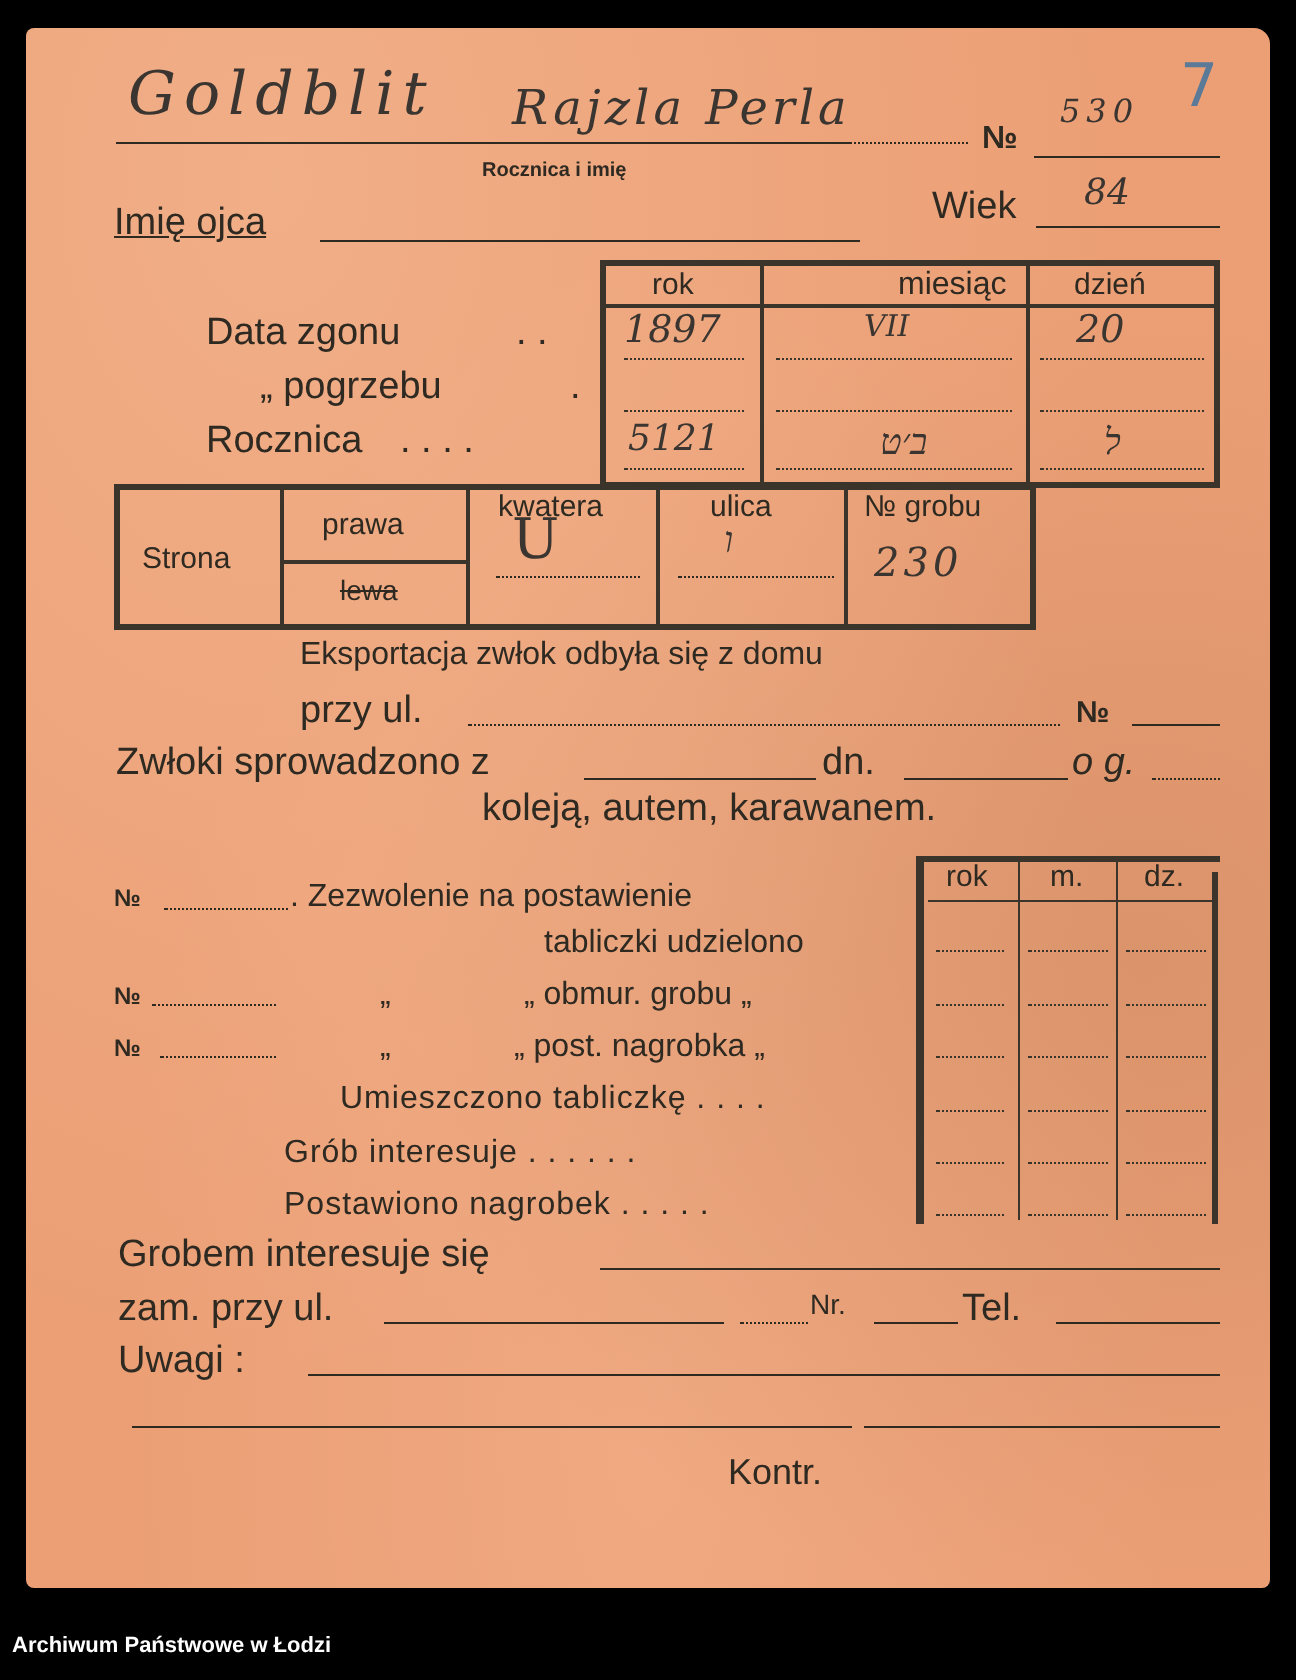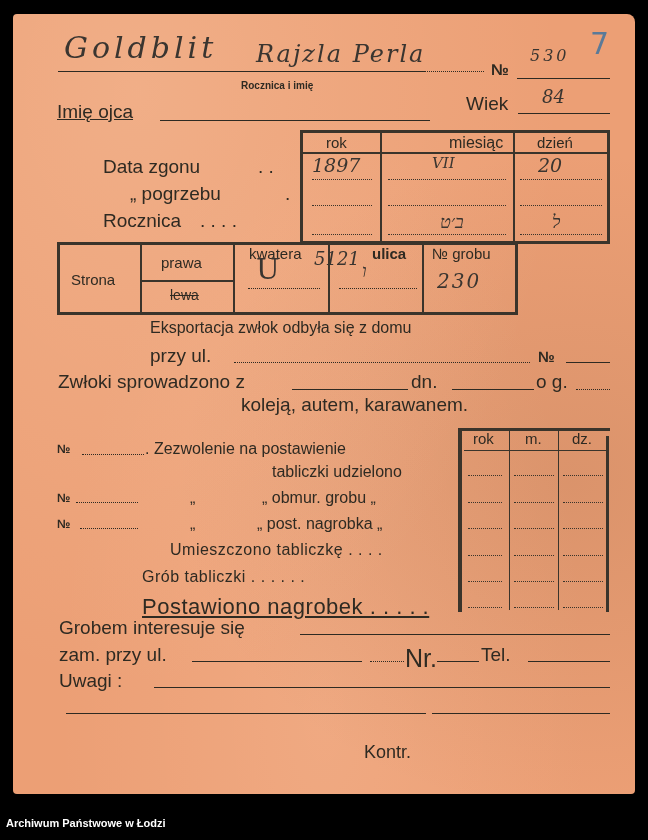--- a/index.html
+++ b/index.html
@@ -66,73 +66,73 @@
 <div class="hlt" style="left:312px;top:205px;width:60px;"></div>
 <div class="hlt" style="left:388px;top:205px;width:118px;"></div>
 <div class="hlt" style="left:520px;top:205px;width:82px;"></div>
 <div class="hlt" style="left:312px;top:234px;width:60px;"></div>
 <div class="hlt" style="left:388px;top:234px;width:118px;"></div>
 <div class="hlt" style="left:520px;top:234px;width:82px;"></div>
 
 <div class="hw" style="left:312px;top:154px;font-size:19px;">1897</div>
 <div class="hw" style="left:432px;top:154px;font-size:15px;">VII</div>
 <div class="hw" style="left:538px;top:154px;font-size:19px;">20</div>
-<div class="hw" style="left:314px;top:209px;font-size:18px;margin-top:39px;">5121</div>
+<div class="hw" style="left:314px;top:209px;font-size:18px;">5121</div>
 <div class="hw" style="left:440px;top:211px;font-size:18px;">ב׳ט</div>
 <div class="hw" style="left:552px;top:211px;font-size:18px;">ל</div>
 
 <div class="box" style="left:57px;top:242px;width:461px;height:73px;"></div>
 <div class="vl" style="left:140px;top:245px;height:67px;"></div>
 <div class="vl" style="left:233px;top:245px;height:67px;"></div>
 <div class="vl" style="left:328px;top:245px;height:67px;"></div>
 <div class="vl" style="left:422px;top:245px;height:67px;"></div>
 <div class="hl" style="left:142px;top:280px;width:91px;"></div>
 <div class="t" style="left:71px;top:271px;font-size:15px;">Strona</div>
 <div class="t" style="left:161px;top:254px;font-size:15px;">prawa</div>
 <div class="t" style="left:170px;top:287px;font-size:14px;text-decoration:line-through;">lewa</div>
 <div class="t" style="left:249px;top:245px;font-size:15px;">kwatera</div>
 <div class="hw" style="left:256px;top:253px;font-size:28px;font-style:normal;">U</div>
 <div class="dline" style="left:248px;top:288px;width:72px;"></div>
-<div class="t" style="left:372px;top:245px;font-size:15px;font-weight:bold;">ulica</div>
+<div class="t" style="left:355px;top:245px;font-size:15px;">ulica</div>
 <div class="hw" style="left:362px;top:260px;font-size:18px;">ו</div>
 <div class="dline" style="left:339px;top:288px;width:78px;"></div>
 <div class="t" style="left:432px;top:245px;font-size:15px;">№ grobu</div>
 <div class="hw" style="left:437px;top:269px;font-size:20px;letter-spacing:2px;">230</div>
 
 <div class="t" style="left:150px;top:319px;font-size:16px;">Eksportacja zwłok odbyła się z domu</div>
 <div class="t" style="left:150px;top:345px;font-size:19px;">przy ul.</div>
 <div class="dline" style="left:234px;top:362px;width:296px;"></div>
 <div class="t" style="left:538px;top:348px;font-size:15px;font-weight:bold;">№</div>
 <div class="line" style="left:566px;top:362px;width:44px;"></div>
 <div class="t" style="left:58px;top:371px;font-size:19px;">Zwłoki sprowadzono z</div>
 <div class="line" style="left:292px;top:389px;width:116px;"></div>
 <div class="t" style="left:411px;top:371px;font-size:19px;">dn.</div>
 <div class="line" style="left:452px;top:389px;width:82px;"></div>
-<div class="t" style="left:536px;top:371px;font-size:19px;">o g.</div>
+<div class="t" style="left:536px;top:371px;font-size:19px;font-style:italic;">o g.</div>
 <div class="dline" style="left:576px;top:389px;width:34px;"></div>
 <div class="t" style="left:241px;top:394px;font-size:19px;">koleją, autem, karawanem.</div>
 
 <div class="t" style="left:57px;top:442px;font-size:12px;font-weight:bold;">№</div>
 <div class="dline" style="left:82px;top:454px;width:62px;"></div>
 <div class="t" style="left:145px;top:440px;font-size:16px;">. Zezwolenie na postawienie</div>
 <div class="t" style="left:272px;top:463px;font-size:16px;">tabliczki udzielono</div>
 
 <div class="t" style="left:57px;top:491px;font-size:12px;font-weight:bold;">№</div>
 <div class="dline" style="left:76px;top:502px;width:62px;"></div>
 <div class="t" style="left:190px;top:489px;font-size:16px;">„</div>
 <div class="t" style="left:262px;top:489px;font-size:16px;">„ obmur. grobu „</div>
 
 <div class="t" style="left:57px;top:517px;font-size:12px;font-weight:bold;">№</div>
 <div class="dline" style="left:80px;top:528px;width:58px;"></div>
 <div class="t" style="left:190px;top:515px;font-size:16px;">„</div>
 <div class="t" style="left:257px;top:515px;font-size:16px;">„ post. nagrobka „</div>
 
 <div class="t" style="left:142px;top:541px;font-size:16px;letter-spacing:0.5px;margin-left:28px;">Umieszczono tabliczkę . . . .</div>
-<div class="t" style="left:142px;top:568px;font-size:16px;letter-spacing:0.5px;">Grób tabliczki . . . . . .</div>
-<div class="t" style="left:142px;top:594px;font-size:22px;letter-spacing:0.5px;text-decoration:underline;">Postawiono nagrobek . . . . .</div>
+<div class="t" style="left:142px;top:568px;font-size:16px;letter-spacing:0.5px;">Grób interesuje . . . . . .</div>
+<div class="t" style="left:142px;top:594px;font-size:16px;letter-spacing:0.5px;">Postawiono nagrobek . . . . .</div>
 
 <div class="hl" style="left:458px;top:428px;width:152px;border-top-width:3px;"></div>
 <div class="vl" style="left:458px;top:428px;height:184px;border-left-width:4px;"></div>
 <div class="vl" style="left:606px;top:436px;height:176px;border-left-width:3px;"></div>
 <div class="vl" style="left:509px;top:430px;height:180px;border-left-width:1.5px;"></div>
 <div class="vl" style="left:558px;top:430px;height:180px;border-left-width:1.5px;"></div>
 <div class="hl" style="left:464px;top:450px;width:142px;border-top-width:1.5px;"></div>
 <div class="t" style="left:473px;top:430px;font-size:15px;">rok</div>
 <div class="t" style="left:525px;top:430px;font-size:15px;">m.</div>
 <div class="t" style="left:572px;top:430px;font-size:15px;">dz.</div>
@@ -154,23 +154,23 @@
 <div class="hlt" style="left:563px;top:581px;width:40px;"></div>
 <div class="hlt" style="left:468px;top:607px;width:34px;"></div>
 <div class="hlt" style="left:514px;top:607px;width:40px;"></div>
 <div class="hlt" style="left:563px;top:607px;width:40px;"></div>
 
 <div class="t" style="left:59px;top:617px;font-size:19px;">Grobem interesuje się</div>
 <div class="line" style="left:300px;top:634px;width:310px;"></div>
 <div class="t" style="left:59px;top:644px;font-size:19px;">zam. przy ul.</div>
 <div class="line" style="left:192px;top:661px;width:170px;"></div>
 <div class="dline" style="left:370px;top:661px;width:34px;"></div>
-<div class="t" style="left:405px;top:644px;font-size:25px;">Nr.</div>
+<div class="t" style="left:405px;top:644px;font-size:14px;">Nr.</div>
 <div class="line" style="left:437px;top:661px;width:42px;"></div>
 <div class="t" style="left:481px;top:644px;font-size:19px;">Tel.</div>
 <div class="line" style="left:528px;top:661px;width:82px;"></div>
 <div class="t" style="left:59px;top:670px;font-size:19px;">Uwagi :</div>
 <div class="line" style="left:154px;top:687px;width:456px;"></div>
 <div class="line" style="left:66px;top:713px;width:360px;"></div>
 <div class="line" style="left:432px;top:713px;width:178px;"></div>
-<div class="t" style="left:364px;top:726px;font-size:18px;margin-top:16px;">Kontr.</div>
+<div class="t" style="left:364px;top:726px;font-size:18px;">Kontr.</div>
 
 <div class="footer">Archiwum Państwowe w Łodzi</div>
 
 </body></html>

